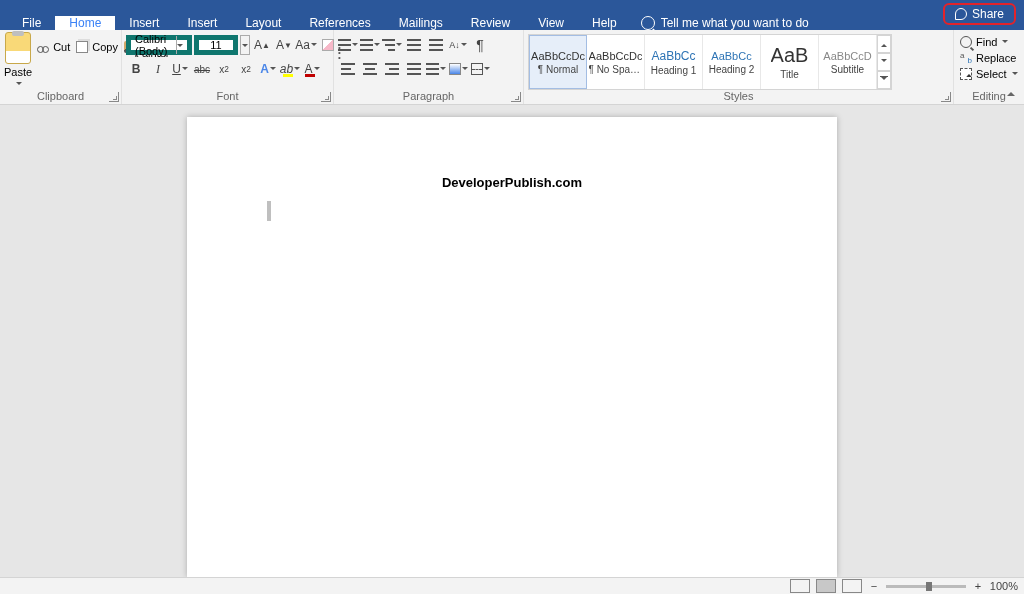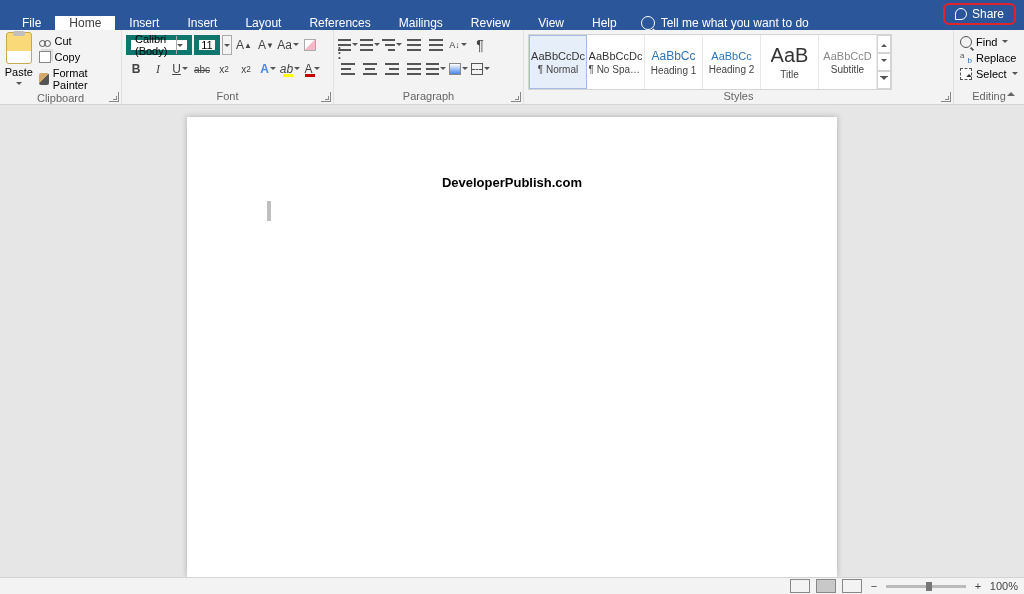--- a/index.html
+++ b/index.html
@@ -1,54 +1,54 @@
 <!DOCTYPE html>
 <html><head>
 <meta charset="utf-8">
 <style>
 * { margin: 0; padding: 0; box-sizing: border-box; font-family: "Segoe UI", Tahoma, sans-serif; }
 body { background: #e6e6e6; width: 1024px; height: 594px; overflow: hidden; position: relative; }
 
 
 .tabs { background: #2b579a; height: 30px; display: flex; align-items: flex-end; font-size: 12px; color: #fff; position: relative; padding-left: 8px; }
 .tab { padding: 0 14px; display: flex; align-items: center; cursor: pointer; }
-.tab.active { background: #fff; color: #404040; margin-top: 29px; }
+.tab.active { background: #fff; color: #3b82f6; margin-top: 29px; }
 .tell-me { display: flex; align-items: center; gap: 6px; margin-left: 10px; }
 .tell-me-icon { width: 14px; height: 14px; border: 1.5px solid #fff; border-radius: 50%; position: relative; }
 .tell-me-icon::after { content: ""; position: absolute; right: -3px; bottom: -3px; width: 5px; height: 2px; background: #fff; transform: rotate(45deg); }
 .share-btn { position: absolute; right: 8px; top: 3px; display: flex; align-items: center; gap: 5px; padding: 2px 10px; border: 2px solid #e2232a; border-radius: 6px; cursor: pointer; color: #fff; }
 .share-icon { width: 12px; height: 12px; border: 1.5px solid #fff; border-radius: 50% 50% 50% 0; }
 
 
 .ribbon { background: #f3f3f3; height: 75px; display: flex; border-bottom: 1px solid #d4d4d4; font-size: 11px; position: relative; }
 .ribbon-group { display: flex; flex-direction: column; justify-content: space-between; border-right: 1px solid #e1e1e1; padding: 2px 4px 0 4px; position: relative; }
 .group-content { flex: 1; display: flex; align-items: flex-start; gap: 3px; }
 .group-label { text-align: center; font-size: 11px; color: #666; padding-bottom: 2px; position: relative; }
 .group-launcher { position: absolute; right: 2px; bottom: 2px; width: 10px; height: 10px; border: 1px solid #888; border-top: none; border-left: none; cursor: pointer; }
 .group-launcher::after { content: ""; position: absolute; right: 1px; bottom: 1px; width: 3px; height: 3px; border-right: 1px solid #888; border-bottom: 1px solid #888; }
 
 
 .paste-btn { width: 34px; text-align: center; cursor: pointer; }
 .paste-icon { width: 26px; height: 32px; margin: 0 auto 2px; background: linear-gradient(#f9d978 60%, #fff 60%); border: 1px solid #c8a84a; border-radius: 3px; position: relative; }
 .paste-icon::before { content: ""; position: absolute; top: -2px; left: 6px; width: 12px; height: 5px; background: #bfbfbf; border-radius: 2px; }
-.clip-list { display: flex; flex-direction: column; gap: 2px; padding-top: 2px; }
+.clip-list { display: flex; flex-direction: row; gap: 2px; padding-top: 2px; }
 .clip-item { display: flex; align-items: center; gap: 4px; cursor: pointer; padding: 1px 2px; }
 .cut-icon { width: 12px; height: 12px; position: relative; }
 .cut-icon::before, .cut-icon::after { content: ""; position: absolute; width: 5px; height: 5px; border: 1px solid #555; border-radius: 50%; bottom: 0; }
 .cut-icon::before { left: 0; }
 .cut-icon::after { right: 0; }
 .copy-icon { width: 12px; height: 12px; border: 1px solid #888; background: #fff; box-shadow: 2px -2px 0 #ddd; }
 .brush-icon { width: 12px; height: 12px; background: linear-gradient(135deg, #d2a96a 50%, #555 50%); border-radius: 2px; }
 
 
 .font-row { display: flex; flex-direction: column; gap: 4px; padding-top: 3px; }
 .font-line1 { display: flex; align-items: center; gap: 2px; }
 .font-select { border: 5px solid #0f766e; background: #fff; height: 20px; font-size: 11px; padding: 0 4px; display: flex; align-items: center; cursor: pointer; }
 .font-name { width: 66px; justify-content: space-between; }
-.font-size { width: 26px; justify-content: center; }
+.font-size { width: 44px; justify-content: center; }
 .mini-arrow { width: 10px; height: 18px; border-left: 1px solid #ababab; display: flex; align-items: center; justify-content: center; }
 .mini-arrow::after { content: ""; border: 3px solid transparent; border-top-color: #555; margin-top: 3px; }
 .icon-btn { width: 20px; height: 20px; display: flex; align-items: center; justify-content: center; cursor: pointer; font-size: 12px; color: #444; position: relative; }
 .font-line2 { display: flex; align-items: center; gap: 2px; }
 .bold { font-weight: bold; }
 .italic { font-style: italic; font-family: serif; }
 .underline { text-decoration: underline; }
 .strike { text-decoration: line-through; font-size: 10px; }
 .sub { font-size: 10px; }
 .sup { font-size: 10px; }

